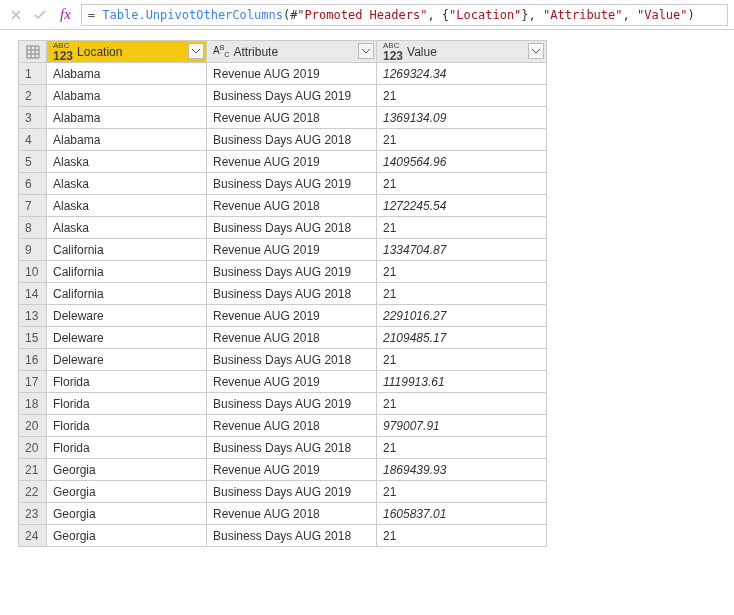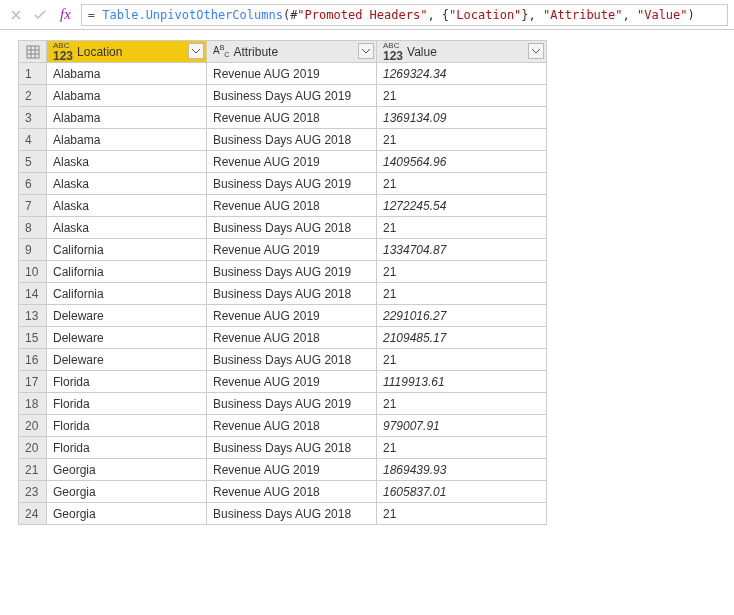--- a/index.html
+++ b/index.html
@@ -331,20 +331,26 @@
           <td class="cell-attribute">Business Days AUG 2018</td>
           <td class="cell-value num-left">21</td>
         </tr>
         <tr>
           <td class="rownum">21</td>
           <td class="cell-location">Georgia</td>
           <td class="cell-attribute">Revenue AUG 2019</td>
           <td class="cell-value italic">1869439.93</td>
         </tr>
         <tr>
+          <td class="rownum">22</td>
+          <td class="cell-location">Georgia</td>
+          <td class="cell-attribute">Business Days AUG 2019</td>
+          <td class="cell-value num-left">21</td>
+        </tr>
+        <tr>
           <td class="rownum">23</td>
           <td class="cell-location">Georgia</td>
           <td class="cell-attribute">Revenue AUG 2018</td>
           <td class="cell-value italic">1605837.01</td>
         </tr>
         <tr>
           <td class="rownum">24</td>
           <td class="cell-location">Georgia</td>
           <td class="cell-attribute">Business Days AUG 2018</td>
           <td class="cell-value num-left">21</td>

